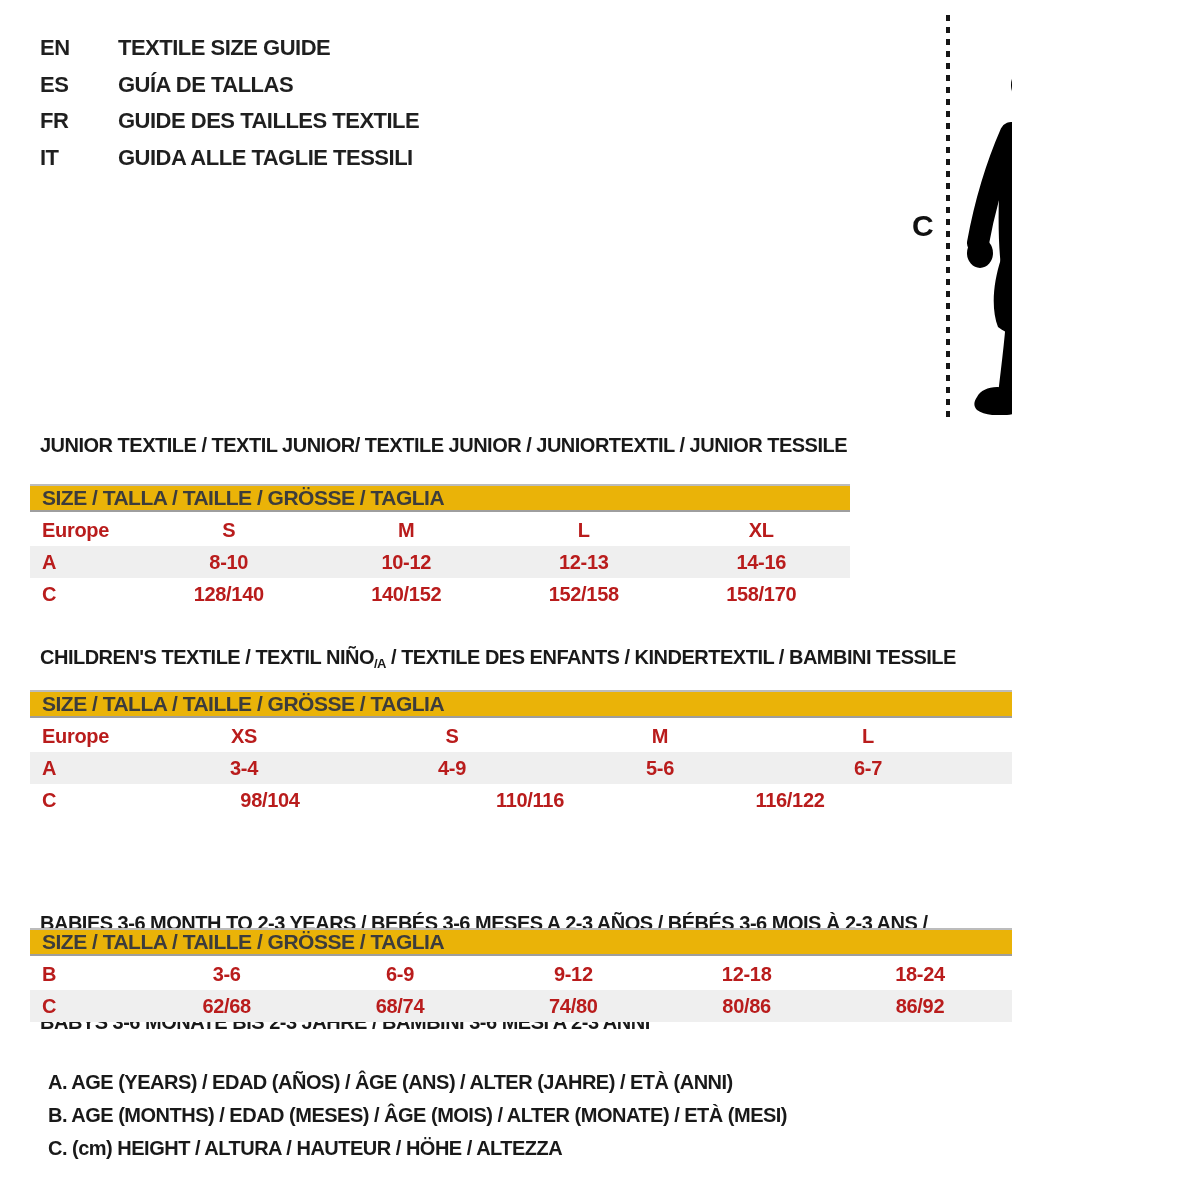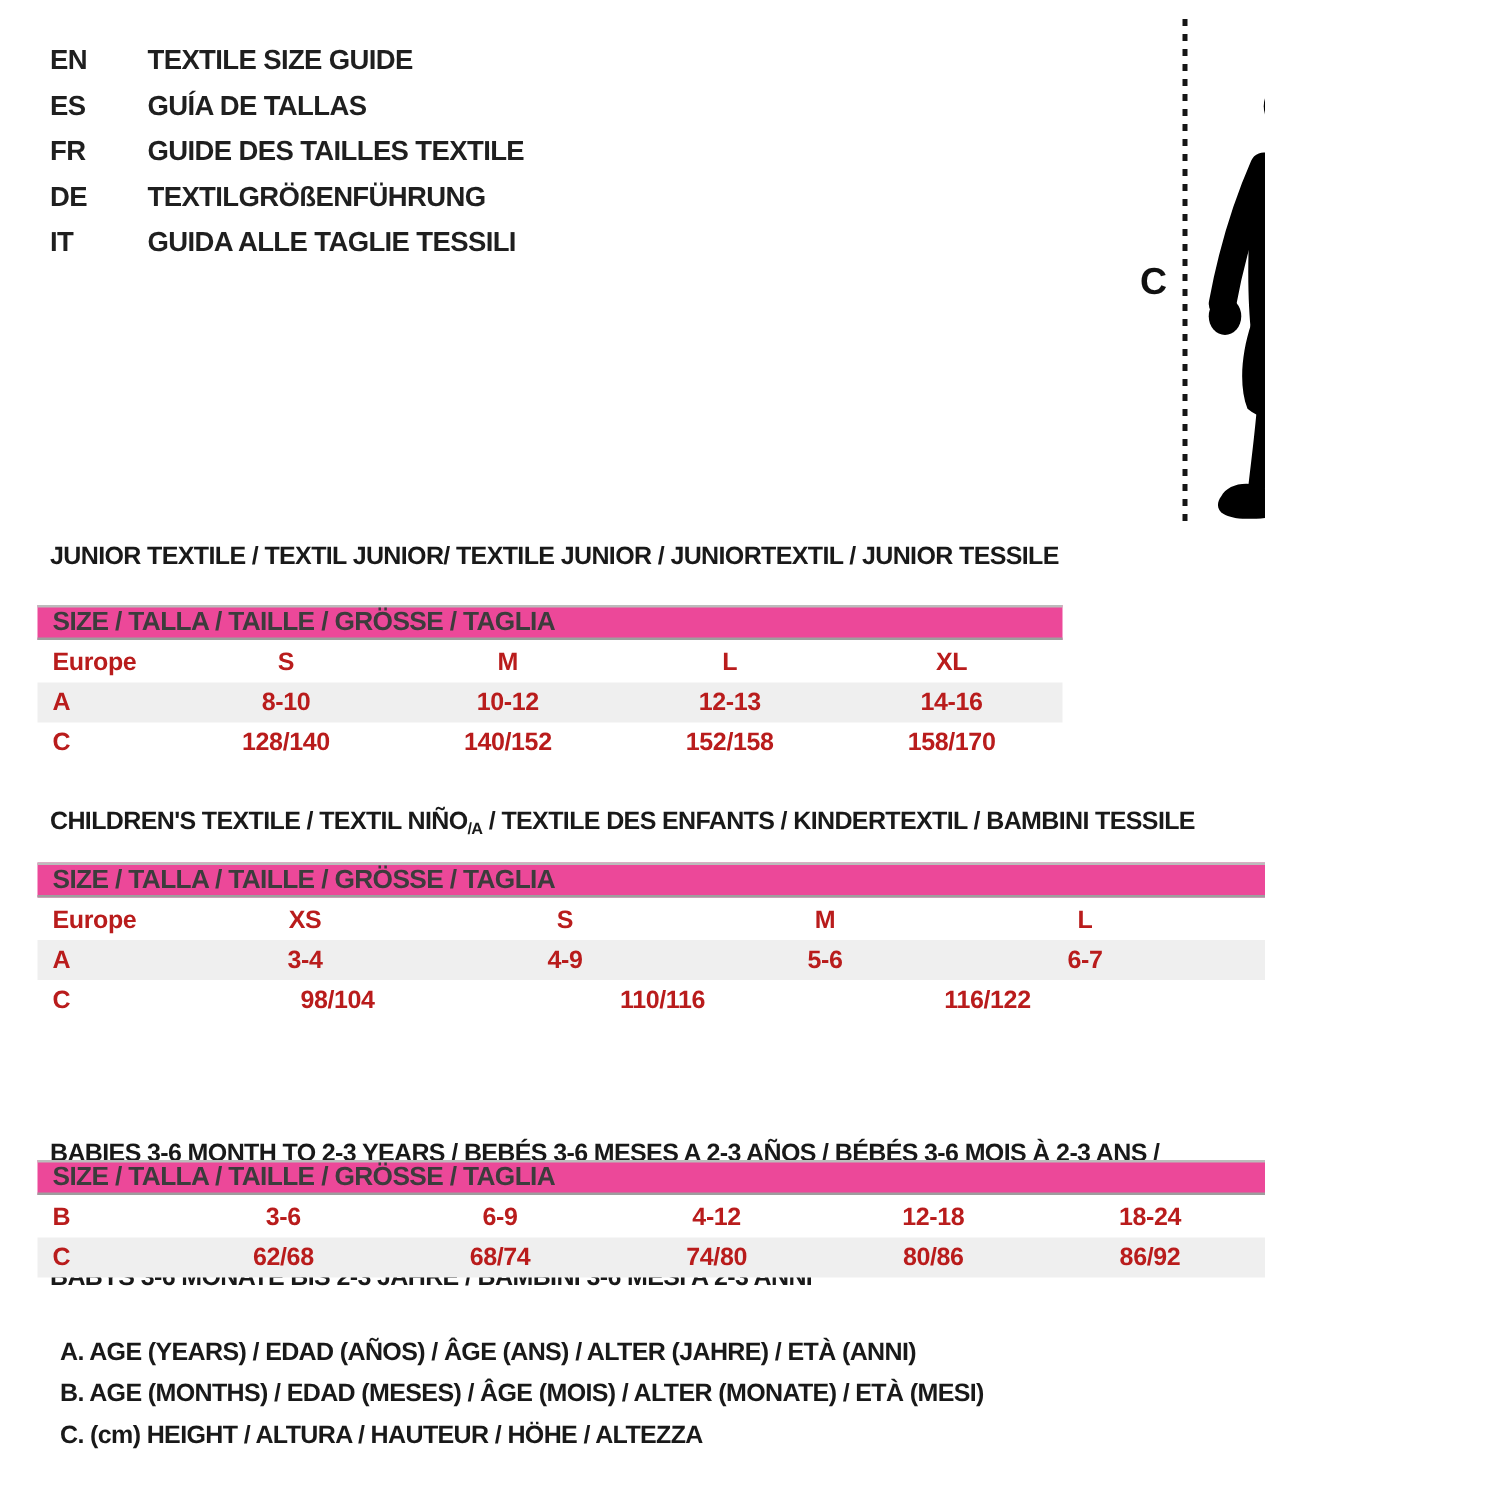--- a/index.html
+++ b/index.html
@@ -38,21 +38,21 @@
     font-size: 20px; line-height: 24px; letter-spacing: -0.5px; color: #191919;
     white-space: pre;
   }
   .sec-title .subscript { font-size: 13px; vertical-align: -4px; letter-spacing: -0.5px; }
   .sec-title-2l { line-height: 33px; }
 
   
   .tbl { position: absolute; left: 30px; }
   .tbl .bar {
     height: 24px; line-height: 24px;
-    background: #ec4899;
+    background: #eab308;
     border-top: 2px solid #bcbcbc;
     border-bottom: 2px solid #9e9e9e;
     margin-bottom: 2px;
     padding-left: 12px;
     font-size: 21px; letter-spacing: -0.5px; color: #3c3c3c;
   }
   .row { display: flex; height: 32px; line-height: 32px; font-size: 20px; letter-spacing: -0.3px; color: #b91c1c; }
   .row.shaded { background: #efefef; }
   .row .lbl { width: 110px; padding-left: 12px; box-sizing: border-box; }
   .row .c { flex: 1; text-align: center; }
@@ -71,24 +71,20 @@
       <span class="lang-code">EN</span>
       <span class="lang-label">TEXTILE SIZE GUIDE</span>
     </div>
     <div class="lang-row">
       <span class="lang-code">ES</span>
       <span class="lang-label">GUÍA DE TALLAS</span>
     </div>
     <div class="lang-row">
       <span class="lang-code">FR</span>
       <span class="lang-label">GUIDE DES TAILLES TEXTILE</span>
-    </div>
-    <div class="lang-row">
-      <span class="lang-code">DE</span>
-      <span class="lang-label">TEXTILGRÖßENFÜHRUNG</span>
     </div>
     <div class="lang-row">
       <span class="lang-code">IT</span>
       <span class="lang-label">GUIDA ALLE TAGLIE TESSILI</span>
     </div>
   </div>
 
   <div class="measure-line"></div>
   <div class="measure-label">C</div>
   <svg class="silhouette" viewBox="0 0 170 400" xmlns="http://www.w3.org/2000/svg">
@@ -181,21 +177,21 @@
   <div class="sec-title sec-title-2l" style="top:841px;">
     <div>BABIES 3-6 MONTH TO 2-3 YEARS / BEBÉS 3-6 MESES A 2-3 AÑOS / BÉBÉS 3-6 MOIS À 2-3 ANS /</div>
     <div>BABYS 3-6 MONATE BIS 2-3 JAHRE / BAMBINI 3-6 MESI A 2-3 ANNI</div>
   </div>
   <div class="tbl" style="top:928px; width:1150px;">
     <div class="bar">SIZE / TALLA / TAILLE / GRÖSSE / TAGLIA</div>
     <div class="row">
       <span class="lbl">B</span>
       <span class="c">3-6</span>
       <span class="c">6-9</span>
-      <span class="c">4-12</span>
+      <span class="c">9-12</span>
       <span class="c">12-18</span>
       <span class="c">18-24</span>
       <span class="c">24-36</span>
     </div>
     <div class="row shaded">
       <span class="lbl">C</span>
       <span class="c">62/68</span>
       <span class="c">68/74</span>
       <span class="c">74/80</span>
       <span class="c">80/86</span>

